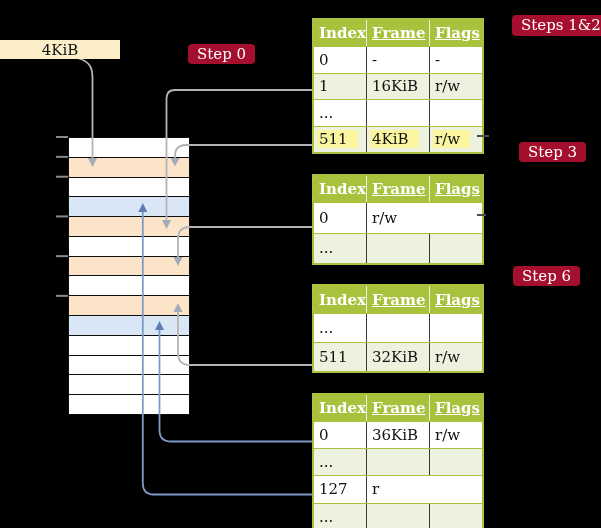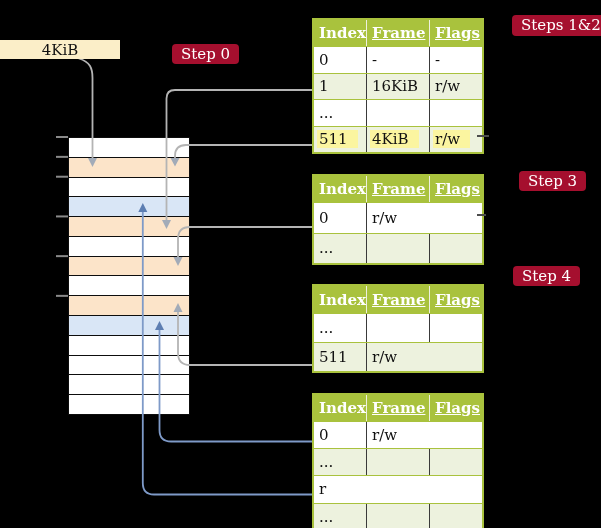--- a/index.html
+++ b/index.html
@@ -47,23 +47,23 @@
   .t2 .hdr{height:26px;}.t2 .trow{height:29.5px;}
   .t3 .hdr{height:27px;}.t3 .trow{height:28px;}
   .t4 .hdr{height:26px;}.t4 .trow{height:26.2px;}
   .hl{background:var(--highlight-yellow,#fbf5a0);padding:0 10px 0 2px;margin-left:-2px;}
 
   
   .badge{
     position:absolute;z-index:4;background:var(--badge-red,#a50f2e);color:#fff;
     font-size:15px;line-height:18px;padding:1px 9px;border-radius:4px;white-space:nowrap;
   }
-  .b0{left:172px;top:44px;}
+  .b0{left:188px;top:44px;}
   .b12{left:512px;top:15px;line-height:19px;}
-  .b3{left:519px;top:171px;}
+  .b3{left:519px;top:142px;}
   .b4{left:513px;top:266px;}
 
   
   .crbox{
     position:absolute;left:0;top:40px;width:120px;height:19px;z-index:4;
     background:var(--box-cream,#fbeec8);color:#111;font-size:15px;
     display:flex;align-items:center;justify-content:center;
   }
 
   
@@ -123,21 +123,21 @@
   <polygon class="hblue" points="138.3,212 147.3,212 142.8,203"></polygon>
 </svg>
 
 <div class="crbox">
   <span>4KiB</span>
 </div>
 
 <div class="badge b0">Step 0</div>
 <div class="badge b12">Steps 1&amp;2</div>
 <div class="badge b3">Step 3</div>
-<div class="badge b4">Step 4</div>
+<div class="badge b4">Step 6</div>
 
 <div class="pt t1" style="top:18px">
     <div class="hdr">
       <div class="c c0">Index</div>
       <div class="c c1">Frame</div>
       <div class="c c2">Flags</div>
     </div>
     <div class="trow">
       <div class="c c0">
         <span>0</span>
@@ -223,51 +223,60 @@
         <span></span>
       </div>
       <div class="c c2">
         <span></span>
       </div>
     </div>
     <div class="trow shade">
       <div class="c c0">
         <span>511</span>
       </div>
+      <div class="c c1">
+        <span>32KiB</span>
+      </div>
       <div class="c c2">
         <span>r/w</span>
       </div>
     </div>
   </div>
 <div class="pt t4" style="top:393px">
     <div class="hdr">
       <div class="c c0">Index</div>
       <div class="c c1">Frame</div>
       <div class="c c2">Flags</div>
     </div>
     <div class="trow">
       <div class="c c0">
         <span>0</span>
       </div>
-      <div class="c c2">
-        <span>r/w</span>
-      </div>
-    </div>
-    <div class="trow shade">
-      <div class="c c0">
-        <span>...</span>
-      </div>
-      <div class="c c1">
-        <span></span>
-      </div>
-      <div class="c c2">
-        <span></span>
-      </div>
-    </div>
-    <div class="trow">
+      <div class="c c1">
+        <span>36KiB</span>
+      </div>
+      <div class="c c2">
+        <span>r/w</span>
+      </div>
+    </div>
+    <div class="trow shade">
+      <div class="c c0">
+        <span>...</span>
+      </div>
+      <div class="c c1">
+        <span></span>
+      </div>
+      <div class="c c2">
+        <span></span>
+      </div>
+    </div>
+    <div class="trow">
+      <div class="c c0">
+        <span>127</span>
+      </div>
       <div class="c c2">
         <span>r</span>
       </div>
     </div>
     <div class="trow shade">
       <div class="c c0">
         <span>...</span>
       </div>
       <div class="c c1">
         <span></span>

